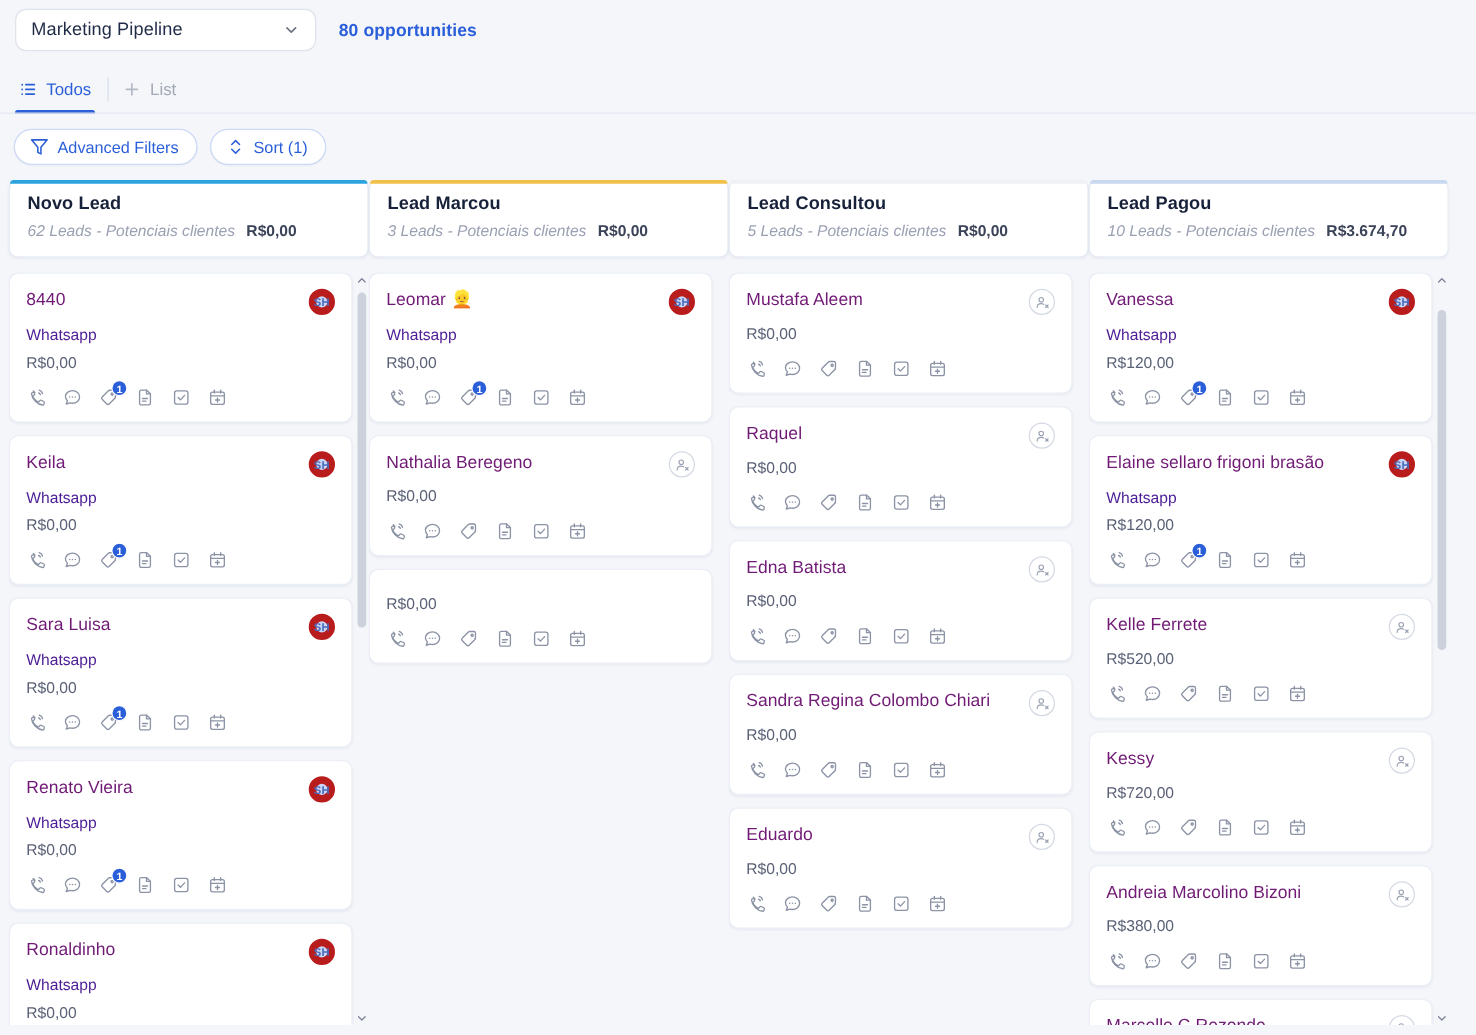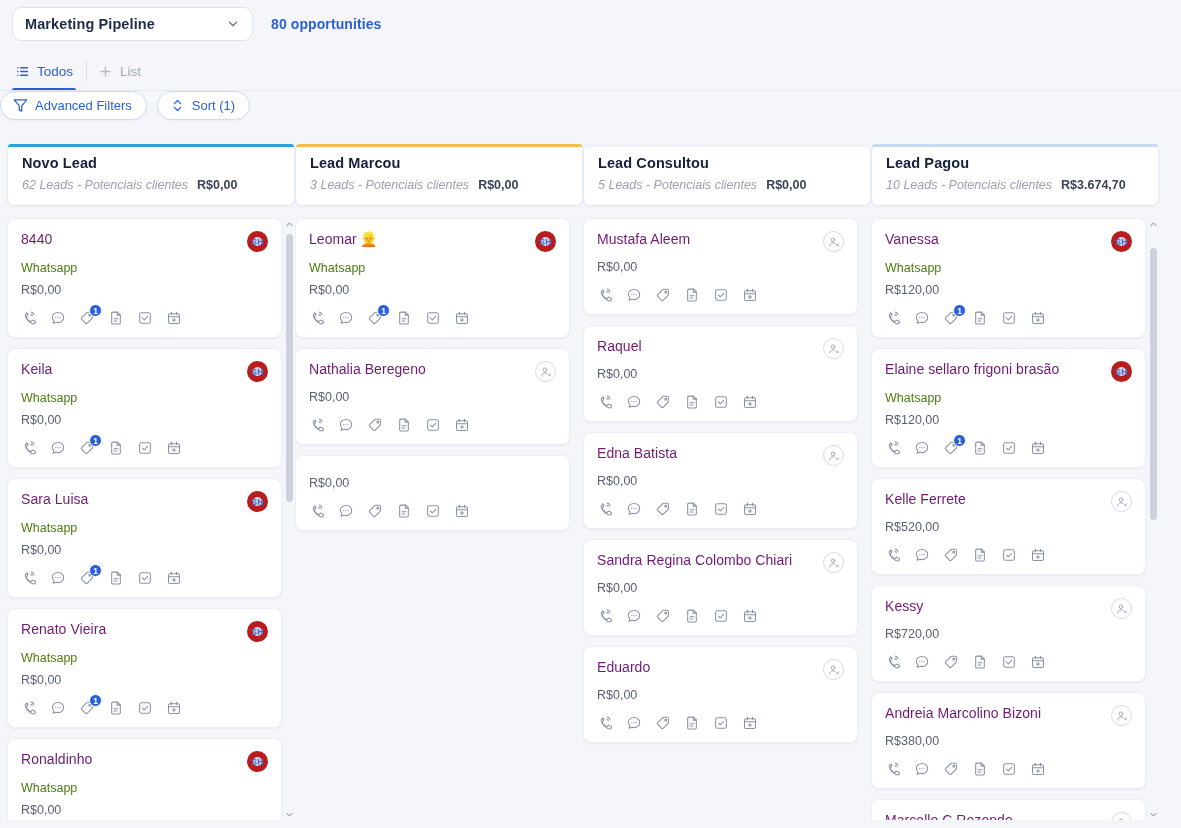--- a/index.html
+++ b/index.html
@@ -22,21 +22,21 @@
     width: 241px; height: 34px;
     background: #ffffff;
     border: 1px solid #dfe3ec;
     border-radius: 9px;
     display: flex; align-items: center;
     padding: 0 12px;
     justify-content: space-between;
     cursor: pointer;
   }
   .pipeline-select .label {
-    font-size: 14.5px; color: #1f2b47; font-weight: 700;
+    font-size: 14.5px; color: #1f2b47; font-weight: 400;
     letter-spacing: .1px;
   }
   .chev { width: 14px; height: 14px; color: #6b7280; display:block; }
   .opp-count {
     font-size: 14px; color: #2b5fd9; font-weight: 600; letter-spacing: .1px;
     cursor: pointer;
   }
 
   
   .tabbar {
@@ -59,22 +59,22 @@
   }
   .tab-div { width: 1px; height: 19px; background: #d8dde8; margin: 0 6px 10px 4px; }
   .tab.inactive .tab-label { color: #a3a9b7; font-size: 13.5px; }
   .icon-sm { width: 15px; height: 15px; display: block; }
   .tabbar-line {
     position: absolute; left: 0; right: 0; bottom: 0; height: 1px; background: #e4e8f0;
   }
 
   
   .filterbar {
-    height: 53px; display: flex; 
-    gap: 10px; 
+    height: 53px; display: flex; align-items: center;
+    gap: 10px; padding-left: 11px;
   }
   .pill {
     height: 29px; display: flex; align-items: center; gap: 7px;
     border: 1px solid #cdd9f5; border-radius: 15px;
     background: #ffffff; padding: 0 14px 0 12px;
     font-size: 13px; color: #2b5fd9; cursor: pointer;
     box-shadow: 0 1px 1px rgba(20,40,90,.04);
   }
 
   
@@ -123,21 +123,21 @@
     margin-bottom: 10px;
     box-shadow: 0 1px 2px rgba(25,45,95,.06);
     position: relative;
     cursor: pointer;
   }
   .card-top { display: flex; align-items: flex-start; justify-content: space-between; gap: 8px; }
   .card-name {
     font-size: 14px; color: #701a75; font-weight: 400;
     line-height: 1.25; letter-spacing: .05px;
   }
-  .card-source { font-size: 12.5px; color: #4d7c0f; margin-top: 9px; }
+  .card-source { font-size: 12.5px; color: #4c1d95; margin-top: 9px; }
   .card-value { font-size: 12.5px; color: #5a6176; margin-top: 8px; }
 
   .avatar {
     width: 21px; height: 21px; border-radius: 50%;
     flex: 0 0 21px;
     display: flex; align-items: center; justify-content: center;
     font-size: 9px; font-weight: 600; letter-spacing: .2px;
     cursor: pointer;
   }
   .avatar.initials { background: #c9d6f7; color: #4a6bbd; border: 6px solid #b91c1c; }

